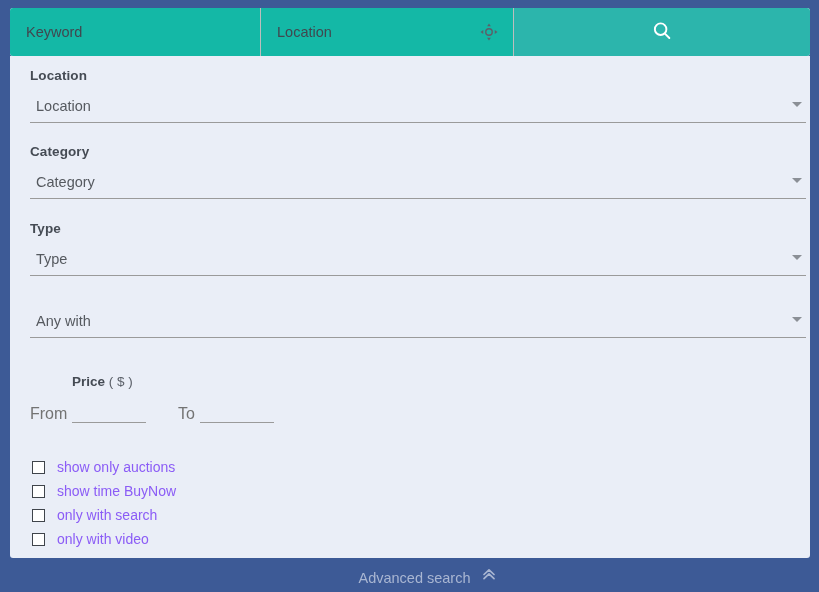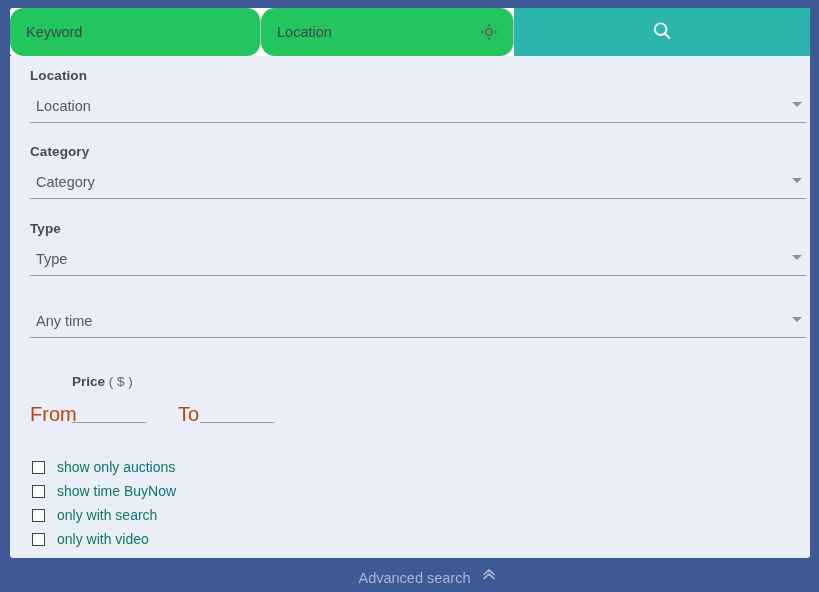--- a/index.html
+++ b/index.html
@@ -26,23 +26,22 @@
     border-radius: 3px;
     display: flex;
     align-items: stretch;
     box-sizing: border-box;
     overflow: hidden;
   }
   .sb-field {
     position: relative;
     display: flex;
     align-items: center;
-    background: #22c55e;
-    box-sizing: border-box;
-    border-radius: 14px;
+    background: #14b8a6;
+    box-sizing: border-box;
   }
   #field-keyword {
     width: 251px;
     border-right: 1px solid #bdbdbd;
   }
   #field-location {
     width: 253px;
     border-right: 1px solid #bdbdbd;
   }
   #field-range {
@@ -149,22 +148,22 @@
     margin-left: 42px;
   }
   #price-heading .bold { font-weight: bold; }
   #price-heading .unit { font-weight: normal; color: #5b6069; }
   .price-inputs {
     margin-top: 14px;
     display: flex;
     align-items: flex-end;
   }
   .price-label {
-    font-size: 20px;
-    color: #c2410c;
+    font-size: 16px;
+    color: #737373;
     line-height: 18px;
   }
   .price-field {
     border: none;
     border-bottom: 1px solid #9a9a9a;
     background: transparent;
     outline: none;
     font-family: "Liberation Sans", sans-serif;
     font-size: 14.5px;
     color: #55595f;
@@ -190,21 +189,21 @@
   .check-box {
     width: 13px;
     height: 13px;
     border: 1.6px solid #3f444b;
     background: #ffffff;
     box-sizing: border-box;
     flex: 0 0 auto;
   }
   .check-label {
     font-size: 14px;
-    color: #0f766e;
+    color: #8b5cf6;
     margin-left: 12px;
   }
 
   
   #advanced-search-toggle {
     position: absolute;
     left: 18px;
     top: 566px;
     width: 819px;
     display: flex;
@@ -273,21 +272,21 @@
   <div class="filter-group" style="top:165px;">
     <div class="group-label">Type</div>
     <div class="select-row">
       <div class="select-value">Type</div>
       <span class="select-caret"></span>
     </div>
   </div>
 
   <div class="filter-group" style="top:242px;">
     <div class="select-row">
-      <div class="select-value">Any time</div>
+      <div class="select-value">Any with</div>
       <span class="select-caret"></span>
     </div>
   </div>
 
   <div class="filter-group" style="top:318px;">
     <div id="price-heading">
       <span class="bold">Price</span><span>&nbsp;</span><span class="unit">( $ )</span>
     </div>
     <div class="price-inputs">
       <span class="price-label" id="from-label">From</span>

